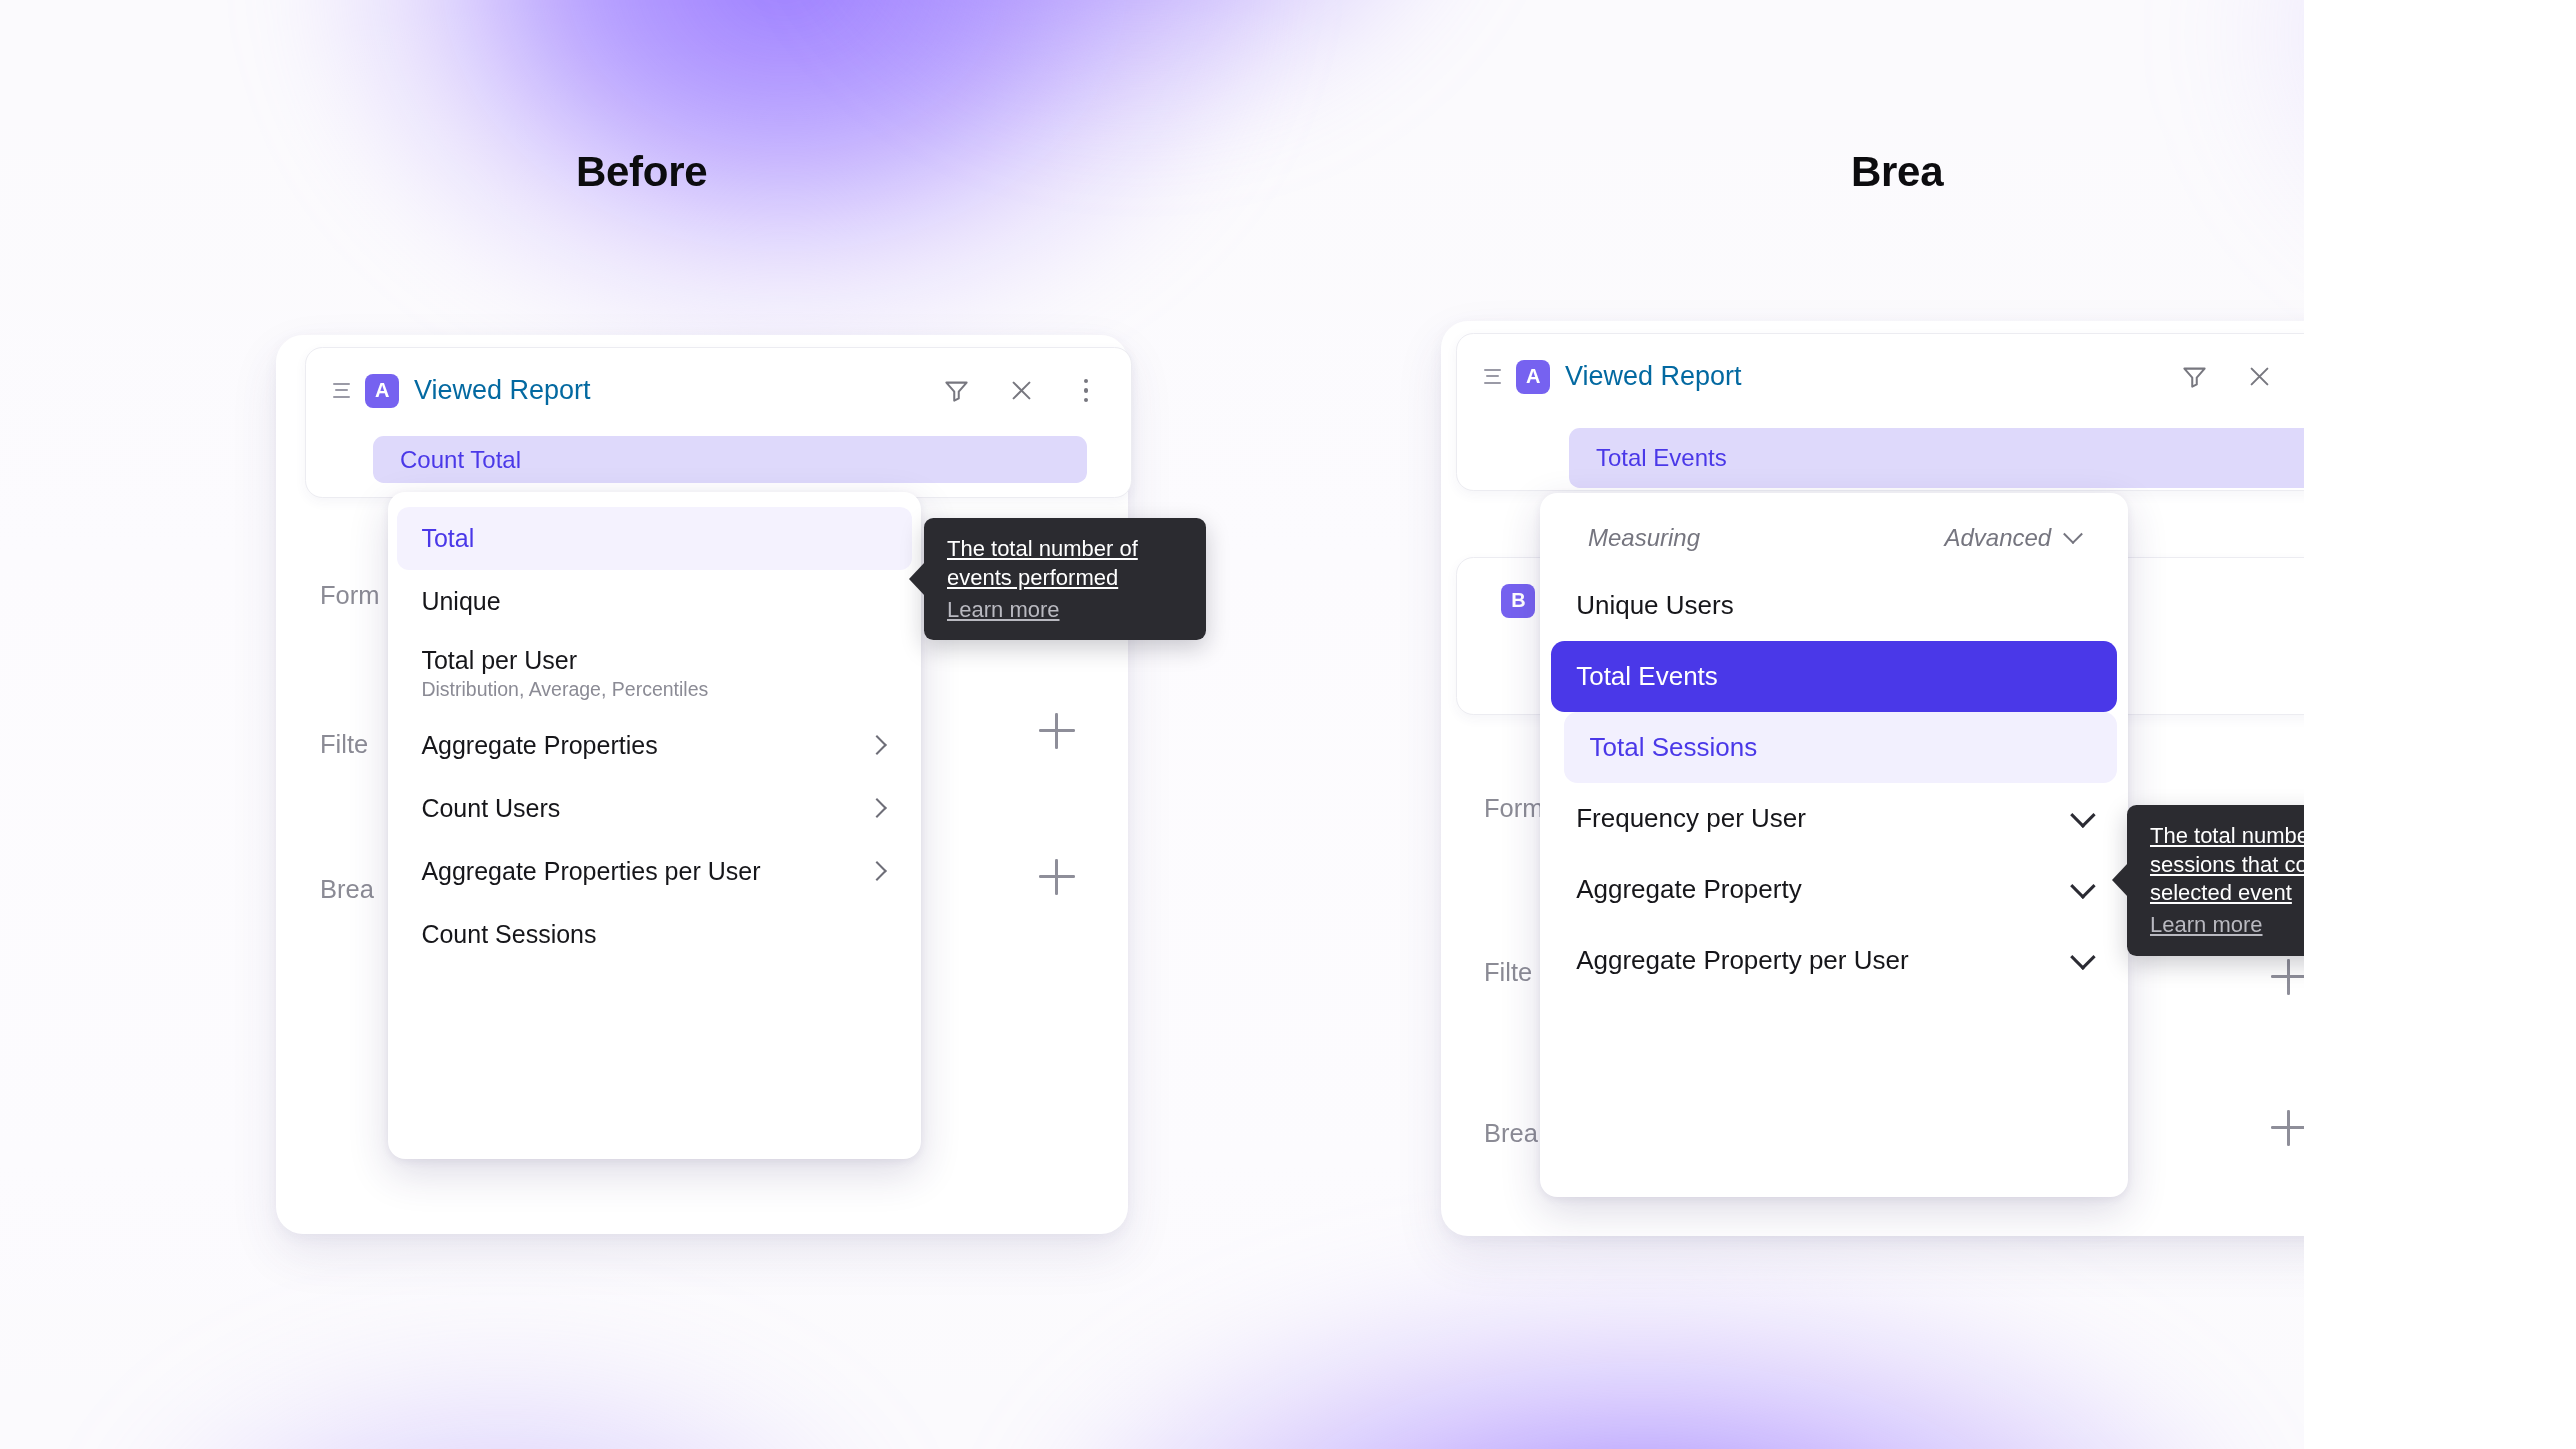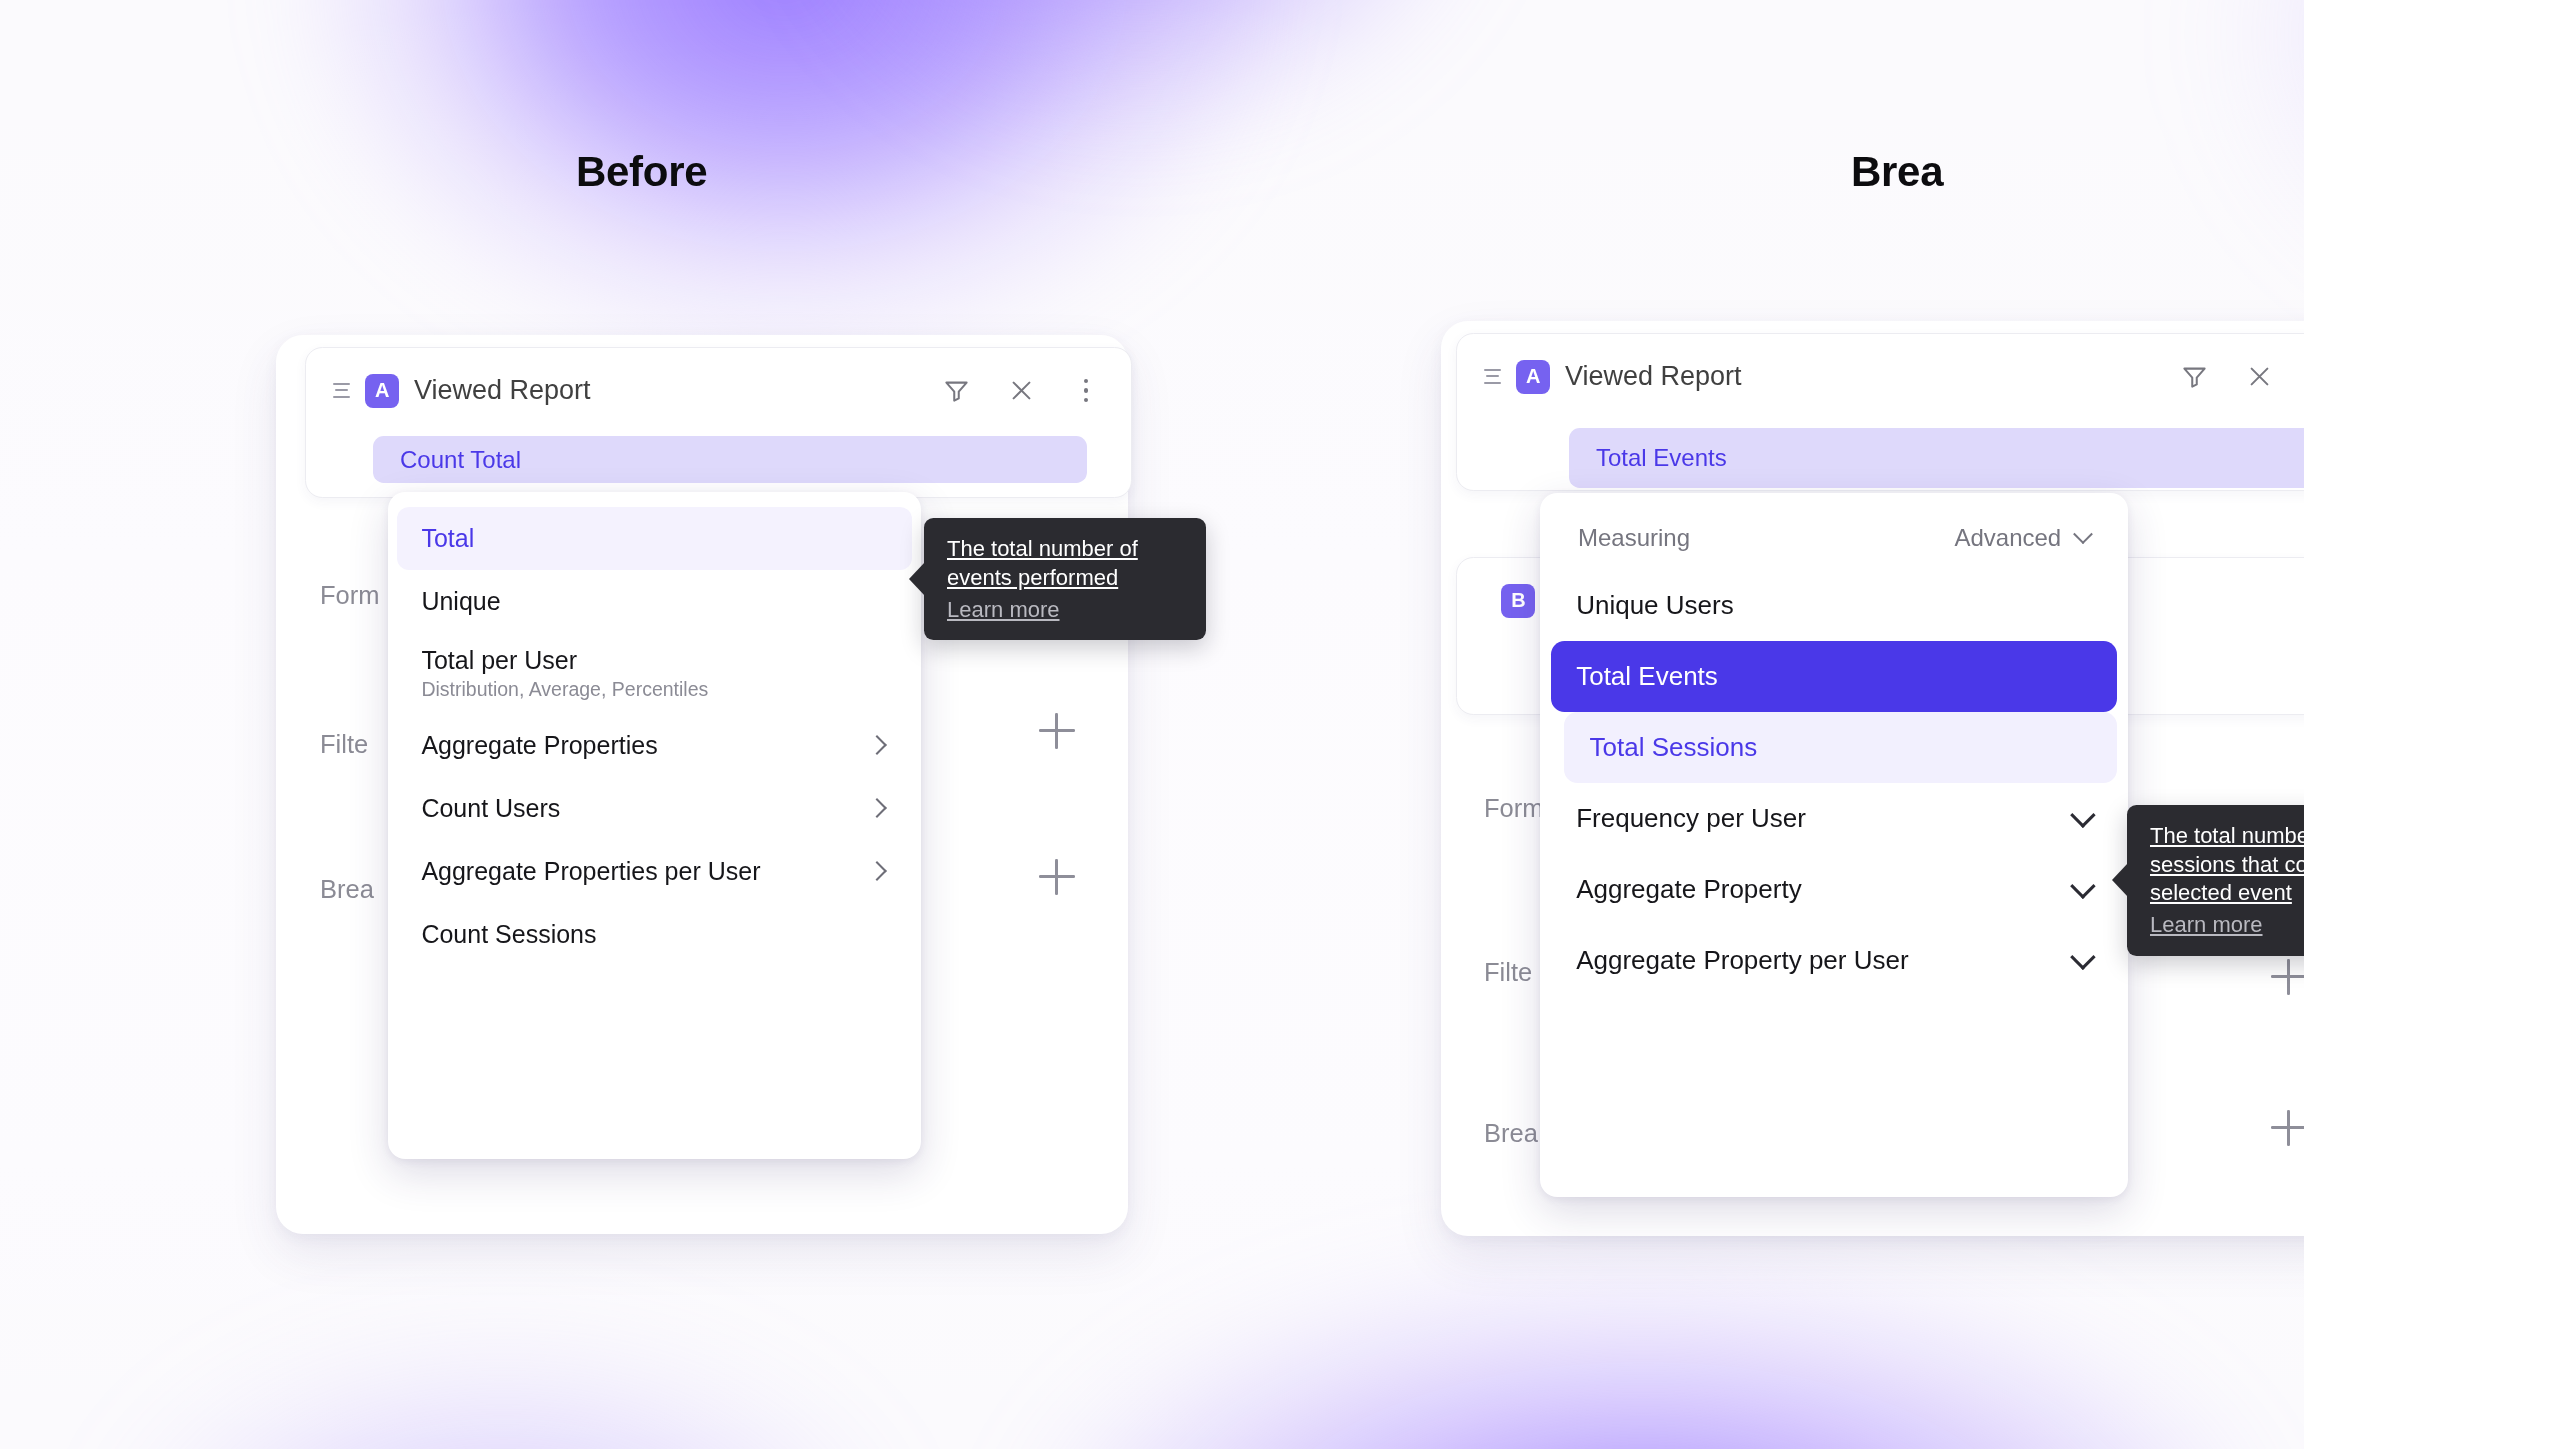--- a/index.html
+++ b/index.html
@@ -139,21 +139,21 @@
     color: #fff;
     display: flex;
     align-items: center;
     justify-content: center;
     font-size: 20px;
     font-weight: 600;
   }
   .evt-title {
     font-size: 27px;
     font-weight: 500;
-    color: #404040;
+    color: #0369a1;
     white-space: nowrap;
   }
 
   .evt-actions {
     position: absolute;
     right: 29.5px;
     top: 27px;
     display: flex;
     align-items: center;
     gap: 34px;
@@ -280,22 +280,23 @@
     border-right: 3.4px solid #2b2b33;
     border-bottom: 3.4px solid #2b2b33;
     transform: rotate(45deg) translate(-2.7px,-2.7px);
   }
 
   
   #menu-after .menu-head {
     display: flex;
     align-items: center;
     justify-content: space-between;
-    padding: 0 38px;
+    padding: 0 48px;
     height: 64px;
+    font-style: italic;
   }
   .menu-head-label { font-size: 24px; color: #75757f; }
   .menu-head-right { display: flex; align-items: center; gap: 14.8px; color: #75757f; }
   .menu-head-right .caret-down { border-color: #75757f; width: 12px; height: 12px; border-width: 2.7px; }
 
   #menu-after .menu-row {
     margin: 0 10.7px;
     height: 71px;
     padding: 0 25.5px;
     border-radius: 13.4px;

